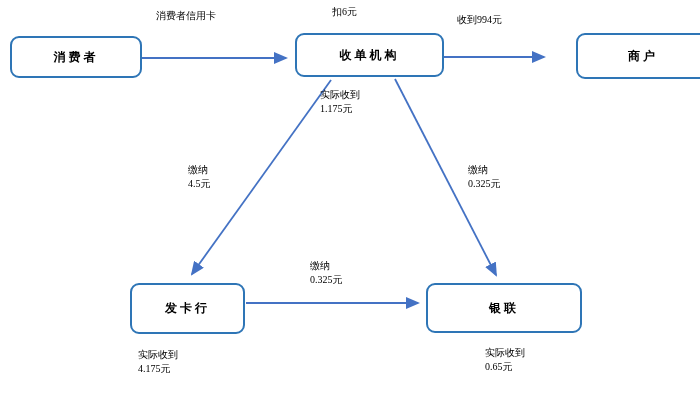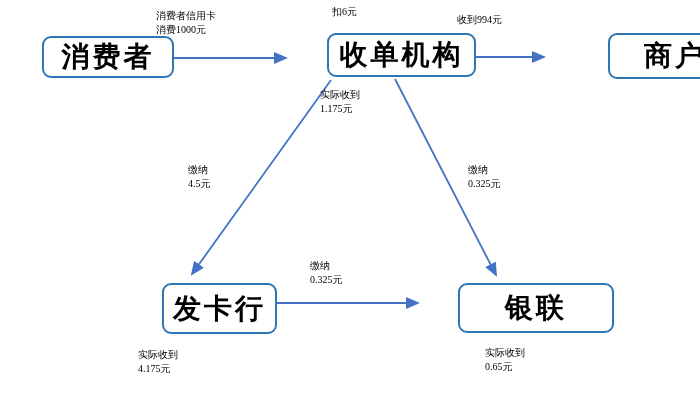--- a/index.html
+++ b/index.html
@@ -33,24 +33,23 @@
   .node{
     position:absolute;
     box-sizing:border-box;
     background:var(--background);
     border:2.5px solid var(--box-border);
     border-radius:9px;
     display:flex;
     align-items:center;
     justify-content:center;
     font-weight:bold;
-    font-size:28px;
+    font-size:12px;
     letter-spacing:3px;
     white-space:nowrap;
-    margin-left:32px;
   }
   .lbl{
     position:absolute;
     font-size:10px;
     line-height:1.35;
     white-space:nowrap;
   }
   .node-consumer{ left:10px;  top:36px;  width:132px; height:42px; }
   .node-acquirer{ left:295px; top:33px;  width:149px; height:44px; }
   .node-merchant{ left:576px; top:33px;  width:134px; height:46px; }
@@ -86,21 +85,20 @@
   </svg>
 
   <div class="node node-consumer">消费者</div>
   <div class="node node-acquirer">收单机构</div>
   <div class="node node-merchant">商户</div>
   <div class="node node-issuer">发卡行</div>
   <div class="node node-unionpay">银联</div>
 
   <div class="lbl lbl-e1">
     <div>消费者信用卡</div>
-    <div>消费1000元</div>
   </div>
 
   <div class="lbl lbl-deduct">
     <div>扣6元</div>
   </div>
 
   <div class="lbl lbl-e2">
     <div>收到994元</div>
   </div>
 

